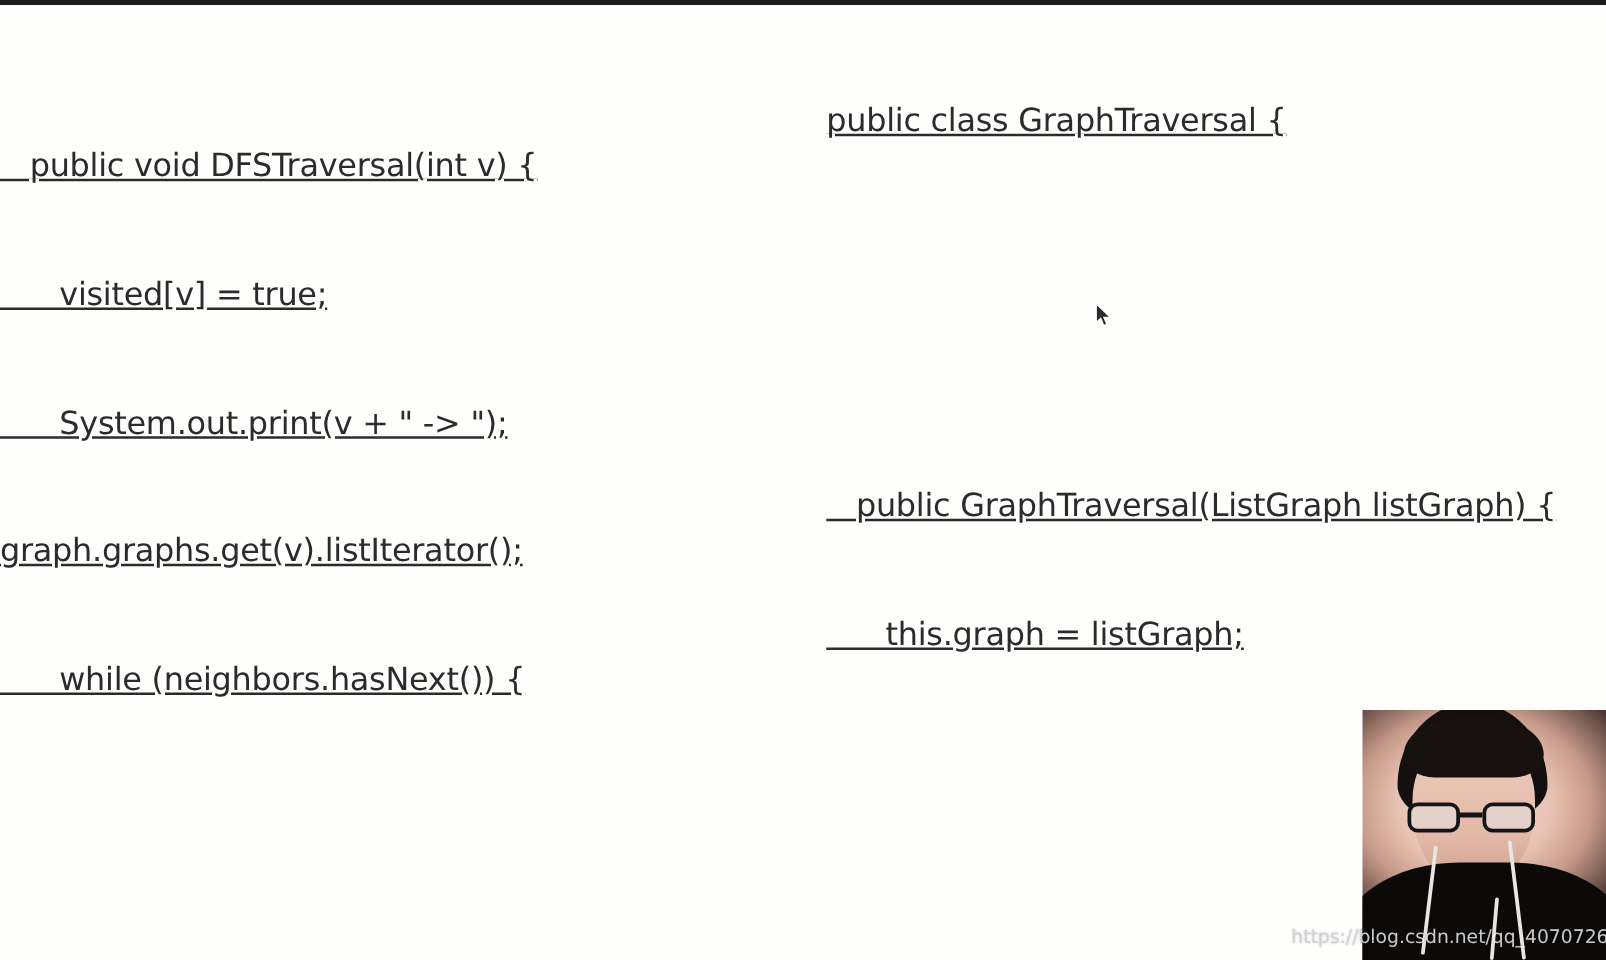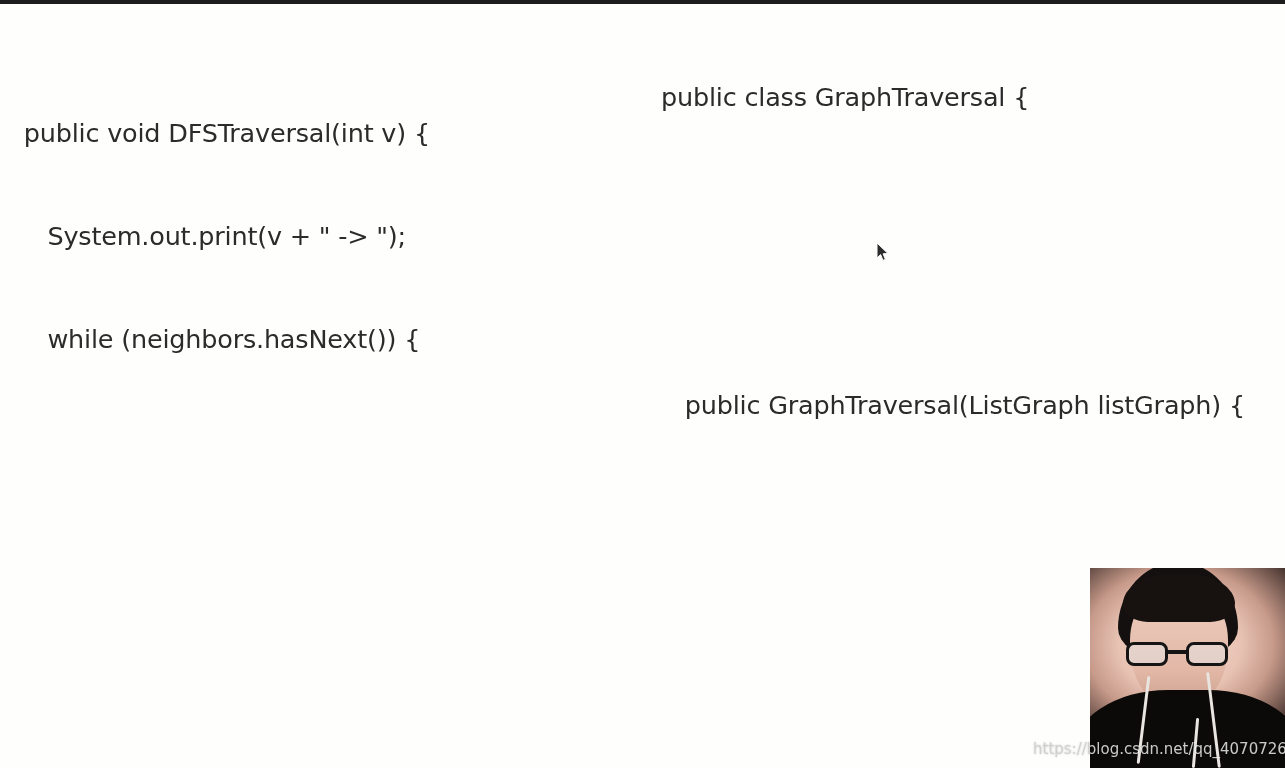--- a/index.html
+++ b/index.html
@@ -38,20 +38,21 @@
     width: 660px;
   }
   #right-pane {
     left: 661px;
     top: 12px;
     width: 624px;
   }
   .code-line {
     display: block;
     height: 34.2px;
+    text-decoration: underline;
   }
   .code-line.blank {
     color: transparent;
   }
   
   #webcam {
     position: absolute;
     right: 0;
     bottom: 0;
     width: 195px;
@@ -175,21 +176,23 @@
 </style>
 </head>
 <body>
 
 <div id="screen">
 
   <div class="top-bar"></div>
 
   <div id="left-pane" class="code-pane">
     <span class="code-line">   public void DFSTraversal(int v) {</span>
+    <span class="code-line">      visited[v] = true;</span>
     <span class="code-line">      System.out.print(v + " -&gt; ");</span>
+    <span class="code-line">graph.graphs.get(v).listIterator();</span>
     <span class="code-line">      while (neighbors.hasNext()) {</span>
     
     
     
     
     
     
     
     
     
@@ -198,20 +201,21 @@
     
     
     
   </div>
 
   <div id="right-pane" class="code-pane">
     <span class="code-line">public class GraphTraversal {</span>
     <span class="code-line blank"></span>
     <span class="code-line blank"></span>
     <span class="code-line">   public GraphTraversal(ListGraph listGraph) {</span>
+    <span class="code-line">      this.graph = listGraph;</span>
     
     
     
     
   </div>
 
   <svg id="site-logo" viewBox="0 0 44 48">
     <path d="M14 6 h18 a9 9 0 0 1 9 9 v18 a9 9 0 0 1 -9 9 h-18 a9 9 0 0 1 -9 -9 v-18 a9 9 0 0 1 9 -9 z" fill="none" stroke="#f4f4f4" stroke-width="4"></path>
     <path d="M31 17 a9 9 0 1 0 0 14" fill="none" stroke="#f4f4f4" stroke-width="4" stroke-linecap="round"></path>
   </svg>

